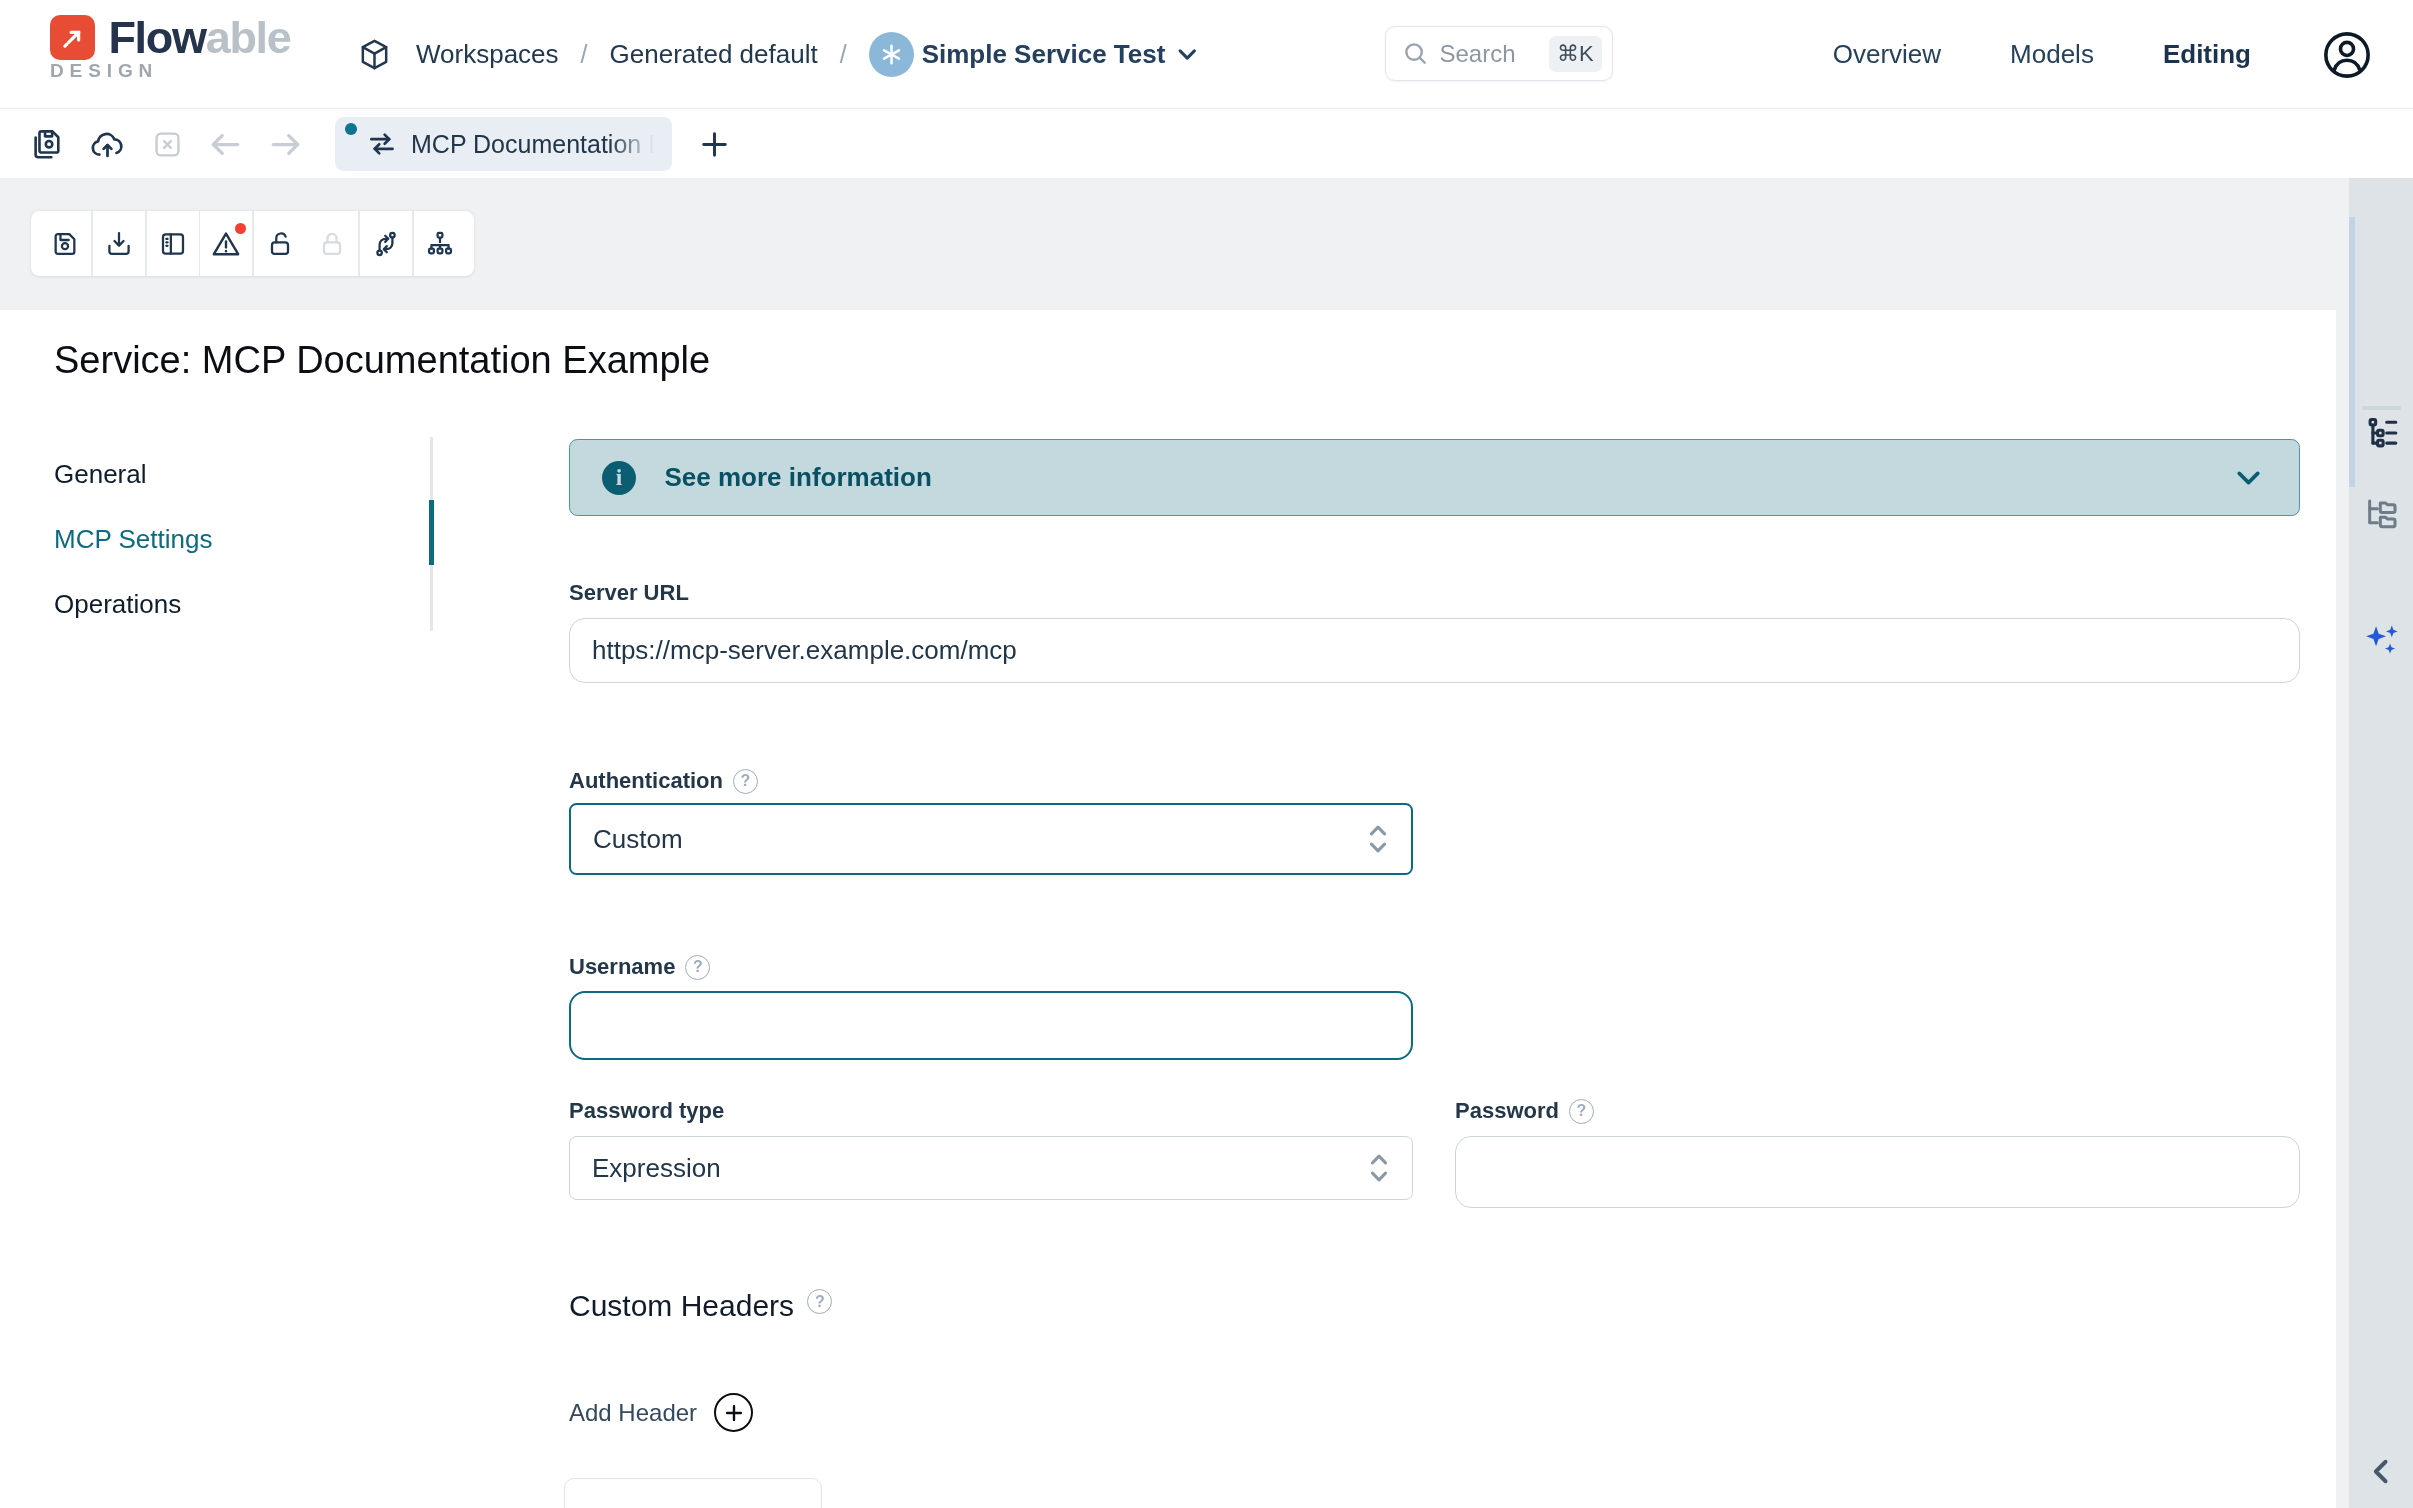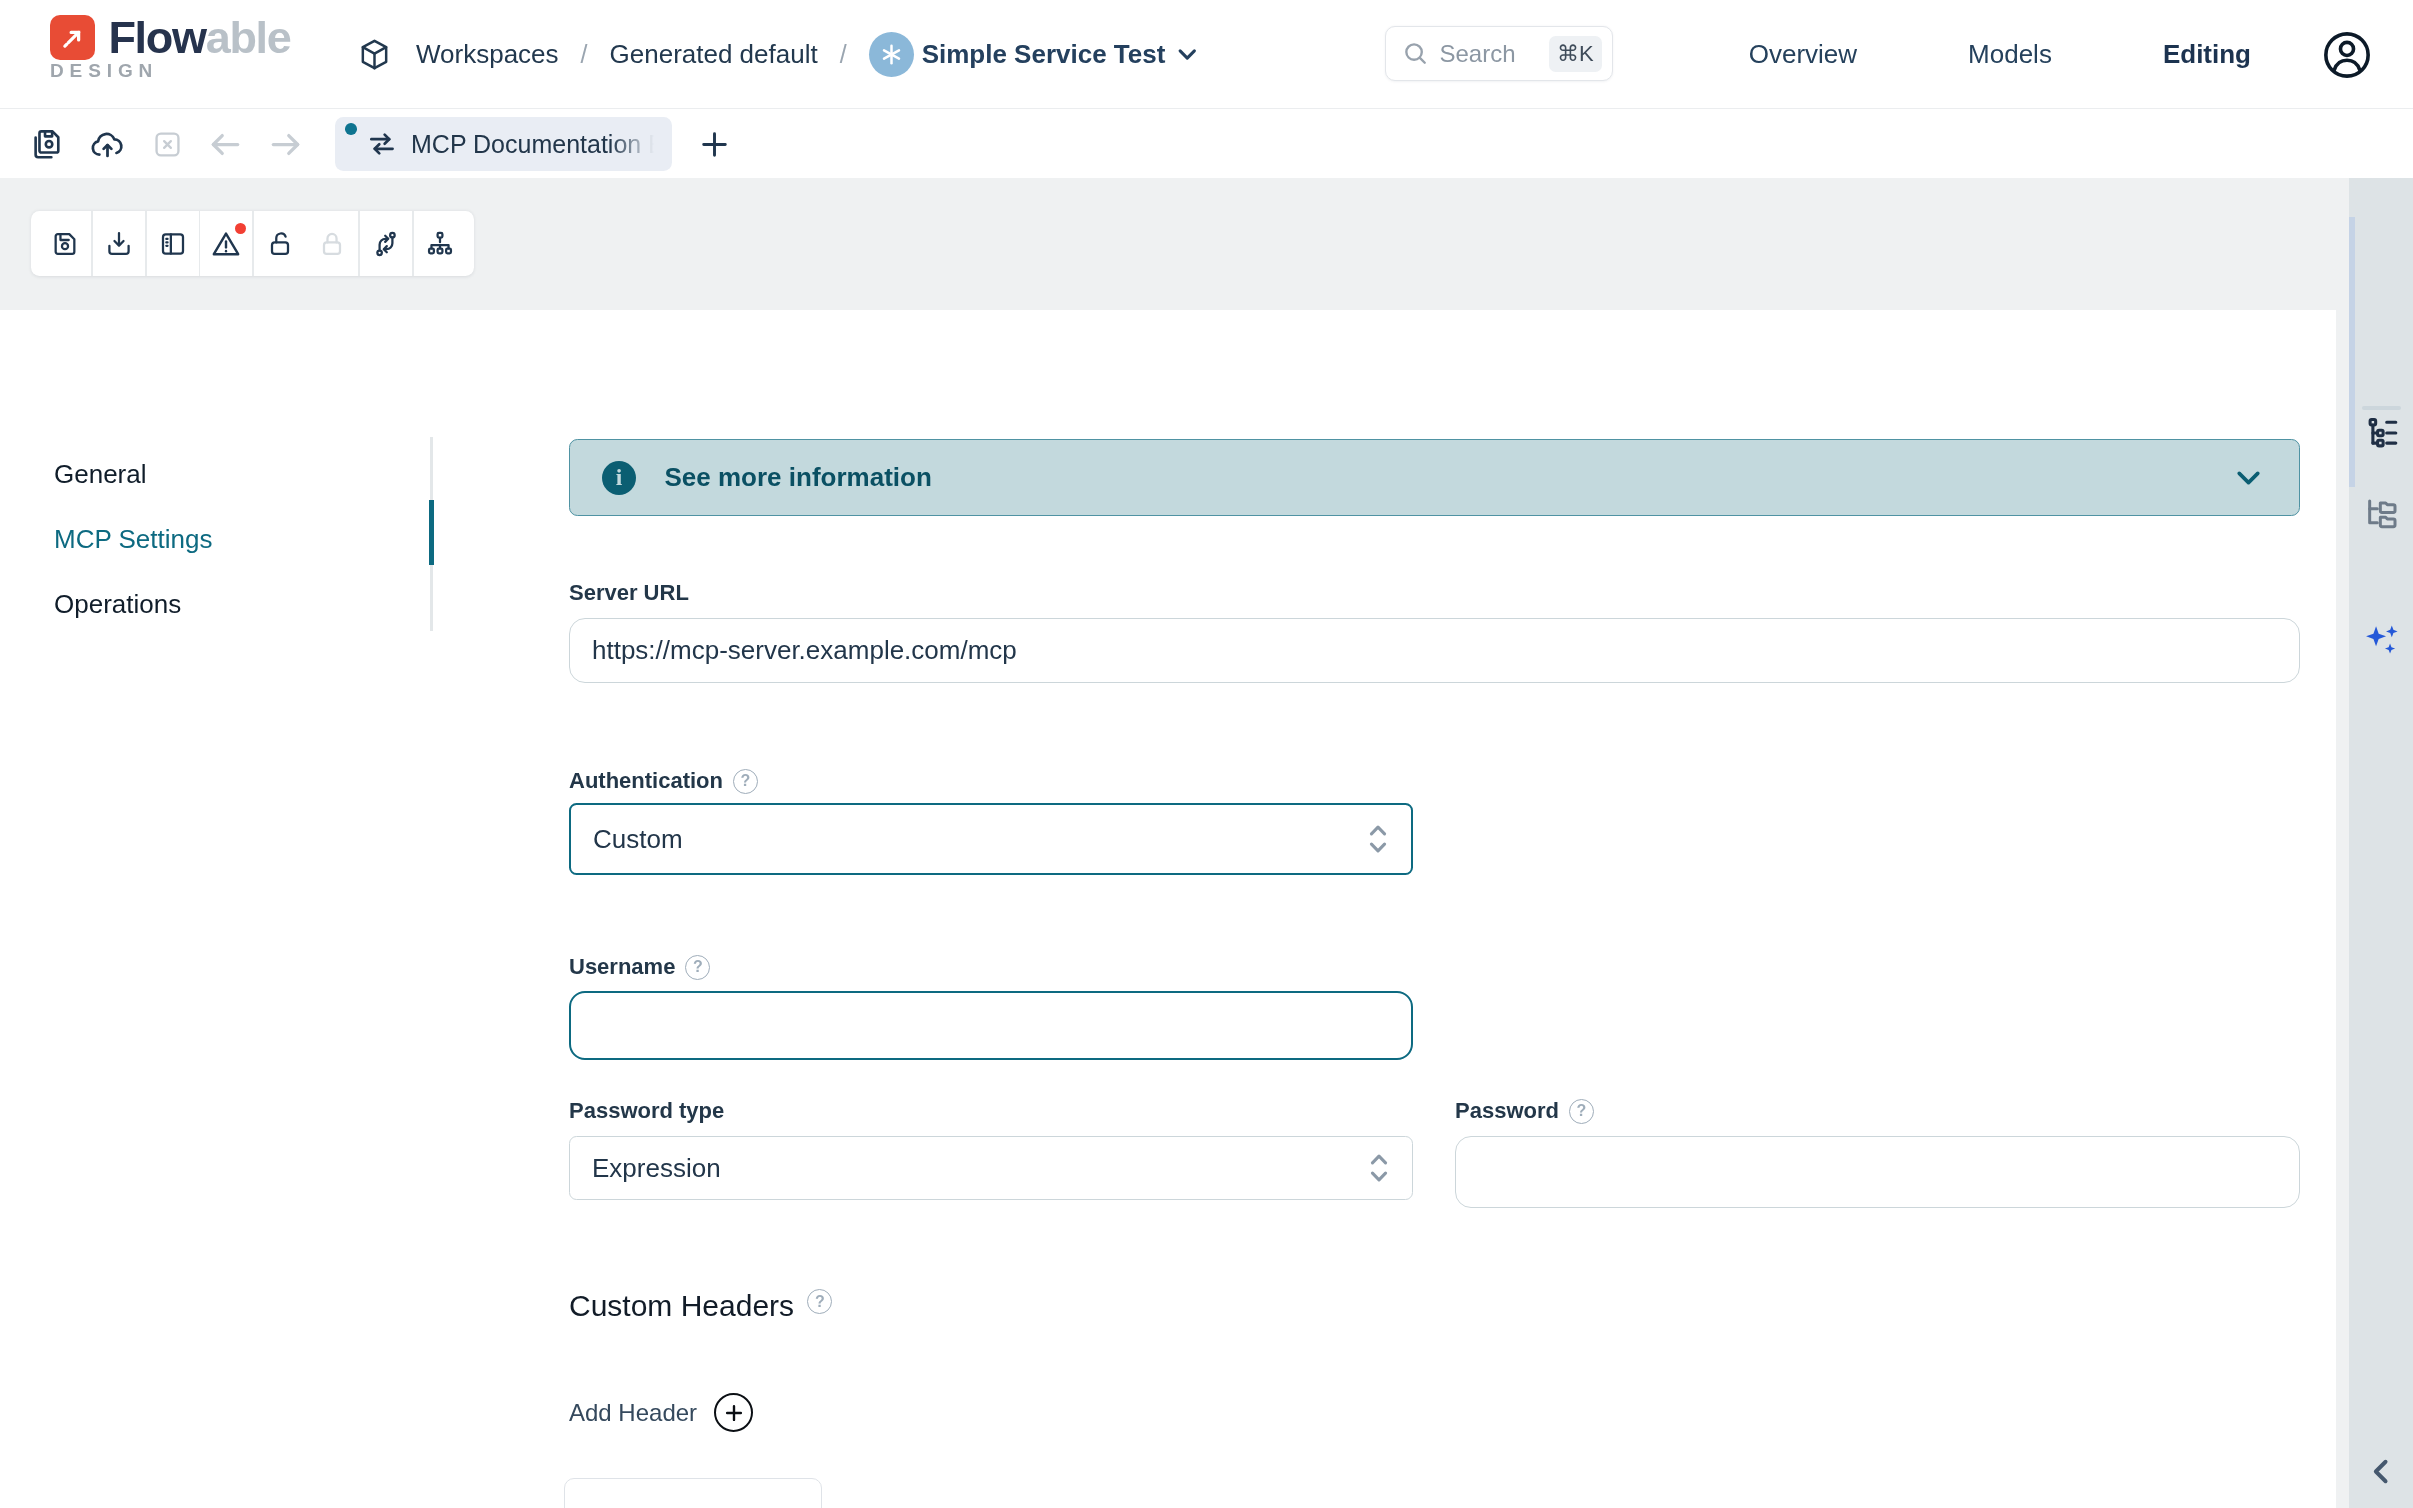--- a/index.html
+++ b/index.html
@@ -21,21 +21,21 @@
   .crumbs { position:absolute; left:354px; top:0; height:109px; display:flex; align-items:center; gap:22px; font-size:26px; color:#22384e; }
   .crumb-sep { color:#9aa5b0; font-size:25px; }
   .model-chip { display:flex; align-items:center; gap:8px; }
   .model-avatar { width:45px; height:45px; border-radius:50%; background:#8bb8d9; display:flex; align-items:center; justify-content:center; }
   .model-name { font-weight:700; color:#24405e; }
   .searchbox { position:absolute; left:1385px; top:26px; width:228px; height:55px; border:1.7px solid #e3e6ea;
     border-radius:10px; background:#fff; box-shadow:0 0.8px 2.5px rgba(20,40,60,.06); display:flex; align-items:center; padding:0 10px 0 15px; gap:10px; }
   .searchbox .s-label { color:#8c97a3; font-size:24px; flex:1; }
   .kbd { background:#eef1f4; border-radius:6.7px; padding:5px 8.4px; font-size:22px; color:#3f4c5a; }
   .topnav { position:absolute; right:39px; top:0; height:109px; display:flex; align-items:center; gap:69px; font-size:26px; color:#25415c; }
-  .topnav .navlink { cursor:pointer;margin-left:42px; }
+  .topnav .navlink { cursor:pointer; }
   .topnav .active { font-weight:700; color:#1c3350; }
 
   
   .tabstrip { position:absolute; left:0; top:109px; width:2413px; height:70px; background:#fff; display:flex; align-items:center; }
   .tool-sm { width:40px; height:40px; display:flex; align-items:center; justify-content:center; color:#20364e; }
   .tool-sm.dis { color:#c7cdd3; }
   .tab { position:relative; margin-left:30px; width:337px; height:54px; background:#e9edf4; border-radius:8.4px;
     display:flex; align-items:center; gap:11.7px; padding:0 18.4px 0 30px; }
   .tab-dot { position:absolute; left:10px; top:5.9px; width:11.7px; height:11.7px; border-radius:50%; background:#0e7490; }
   .tab-label { font-size:25px; color:#22364a; white-space:nowrap; overflow:hidden; max-width:243px;
@@ -289,20 +289,21 @@
           <path d="M5.6 15.2v-2.4h12.8v2.4"></path>
           <path d="M12 12.8v2.4"></path>
           <rect x="3.8" y="15.4" width="3.6" height="3.6" rx="1"></rect>
           <rect x="10.2" y="15.4" width="3.6" height="3.6" rx="1"></rect>
           <rect x="16.6" y="15.4" width="3.6" height="3.6" rx="1"></rect>
         </svg>
     </span>
   </div>
 
   <div class="panel"></div>
+  <div class="page-title">Service: MCP Documentation Example</div>
 
   <div class="side-nav">
     <div class="side-item">General</div>
     <div class="side-item active">MCP Settings</div>
     <div class="side-item">Operations</div>
   </div>
   <div class="side-divider"></div>
   <div class="side-active-bar"></div>
 
   <div class="banner">

